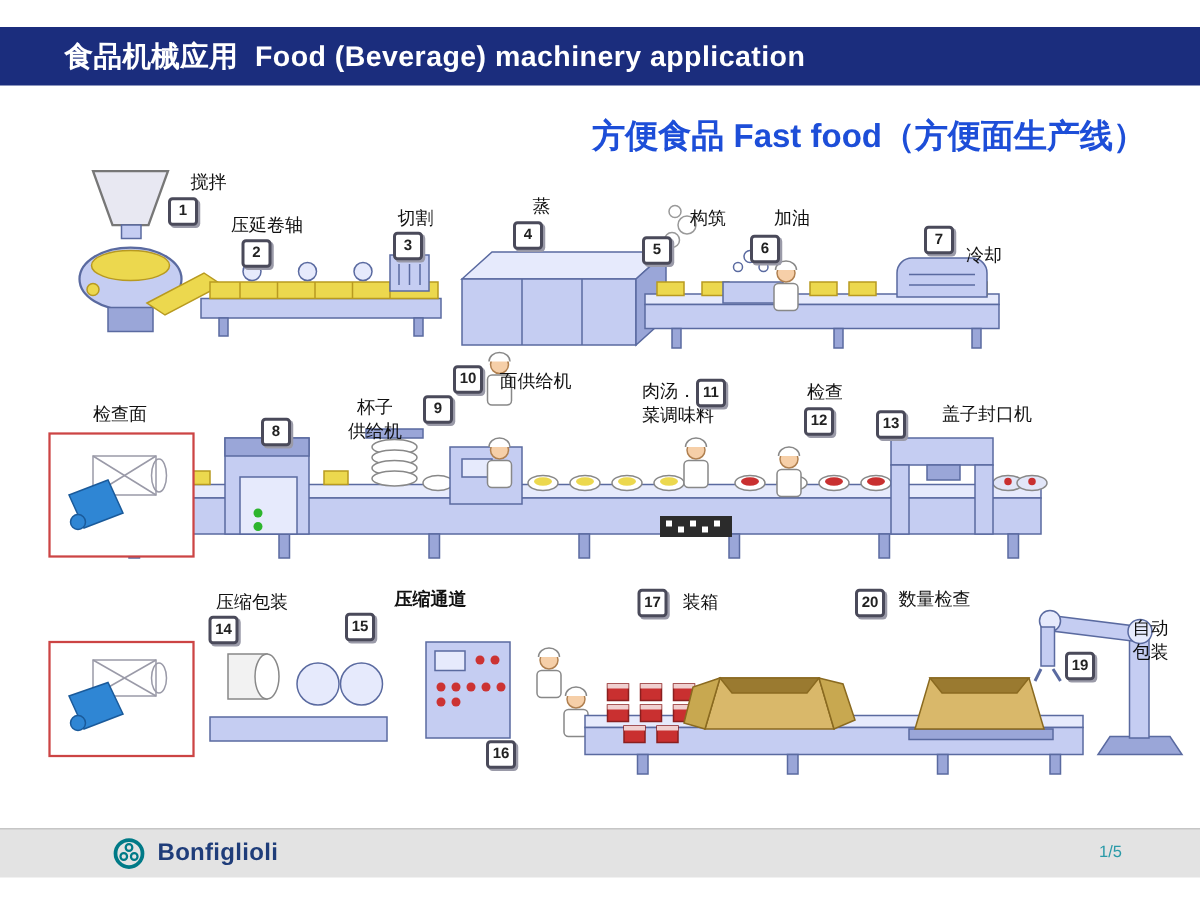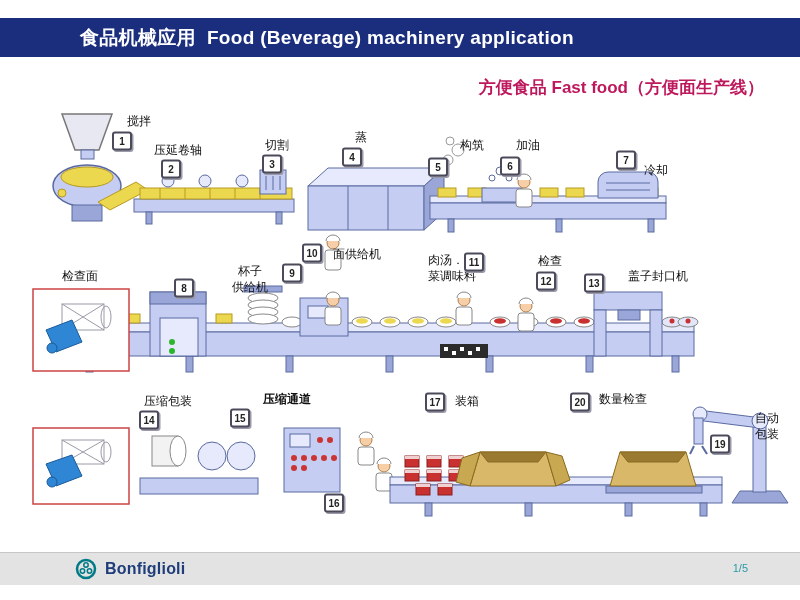--- a/index.html
+++ b/index.html
@@ -5,26 +5,26 @@
   html,body { margin:0; padding:0; background:#fff; }
   .slide {
     position:relative; width:800px; height:600px; background:#ffffff;
     font-family:"Liberation Sans", sans-serif; overflow:hidden;
   }
   .header {
     position:absolute; left:0; top:18px; width:800px; height:39px;
     background:#1b2d7d; display:flex; align-items:center;
   }
   .header-title {
-    color:#ffffff; font-weight:bold; font-size:19px; padding-left:80px;
+    color:#ffffff; font-weight:bold; font-size:19px; padding-left:43px;
     white-space:pre; letter-spacing:0.3px;
   }
   .subtitle {
-    position:absolute; top:76px; right:36px; color:#be185d;
-    font-weight:bold; font-size:17px; white-space:pre;
+    position:absolute; top:76px; right:36px; color:#1d4ed8;
+    font-weight:bold; font-size:22px; white-space:pre;
   }
   .svg-layer { position:absolute; left:0; top:0; width:800px; height:600px; z-index:1; }
   .st-label {
     position:absolute; transform:translate(-50%,-50%); font-size:12px; color:#111;
     white-space:pre-line; text-align:center; line-height:1.3; z-index:3;
   }
   .st-badge {
     position:absolute; transform:translate(-50%,-50%); width:16px; height:15px;
     background:#fff; border:2px solid #4a4a5a; border-radius:3px;
     box-shadow:1.5px 1.5px 0 #9a9aa8; font-size:10px; font-weight:bold;

